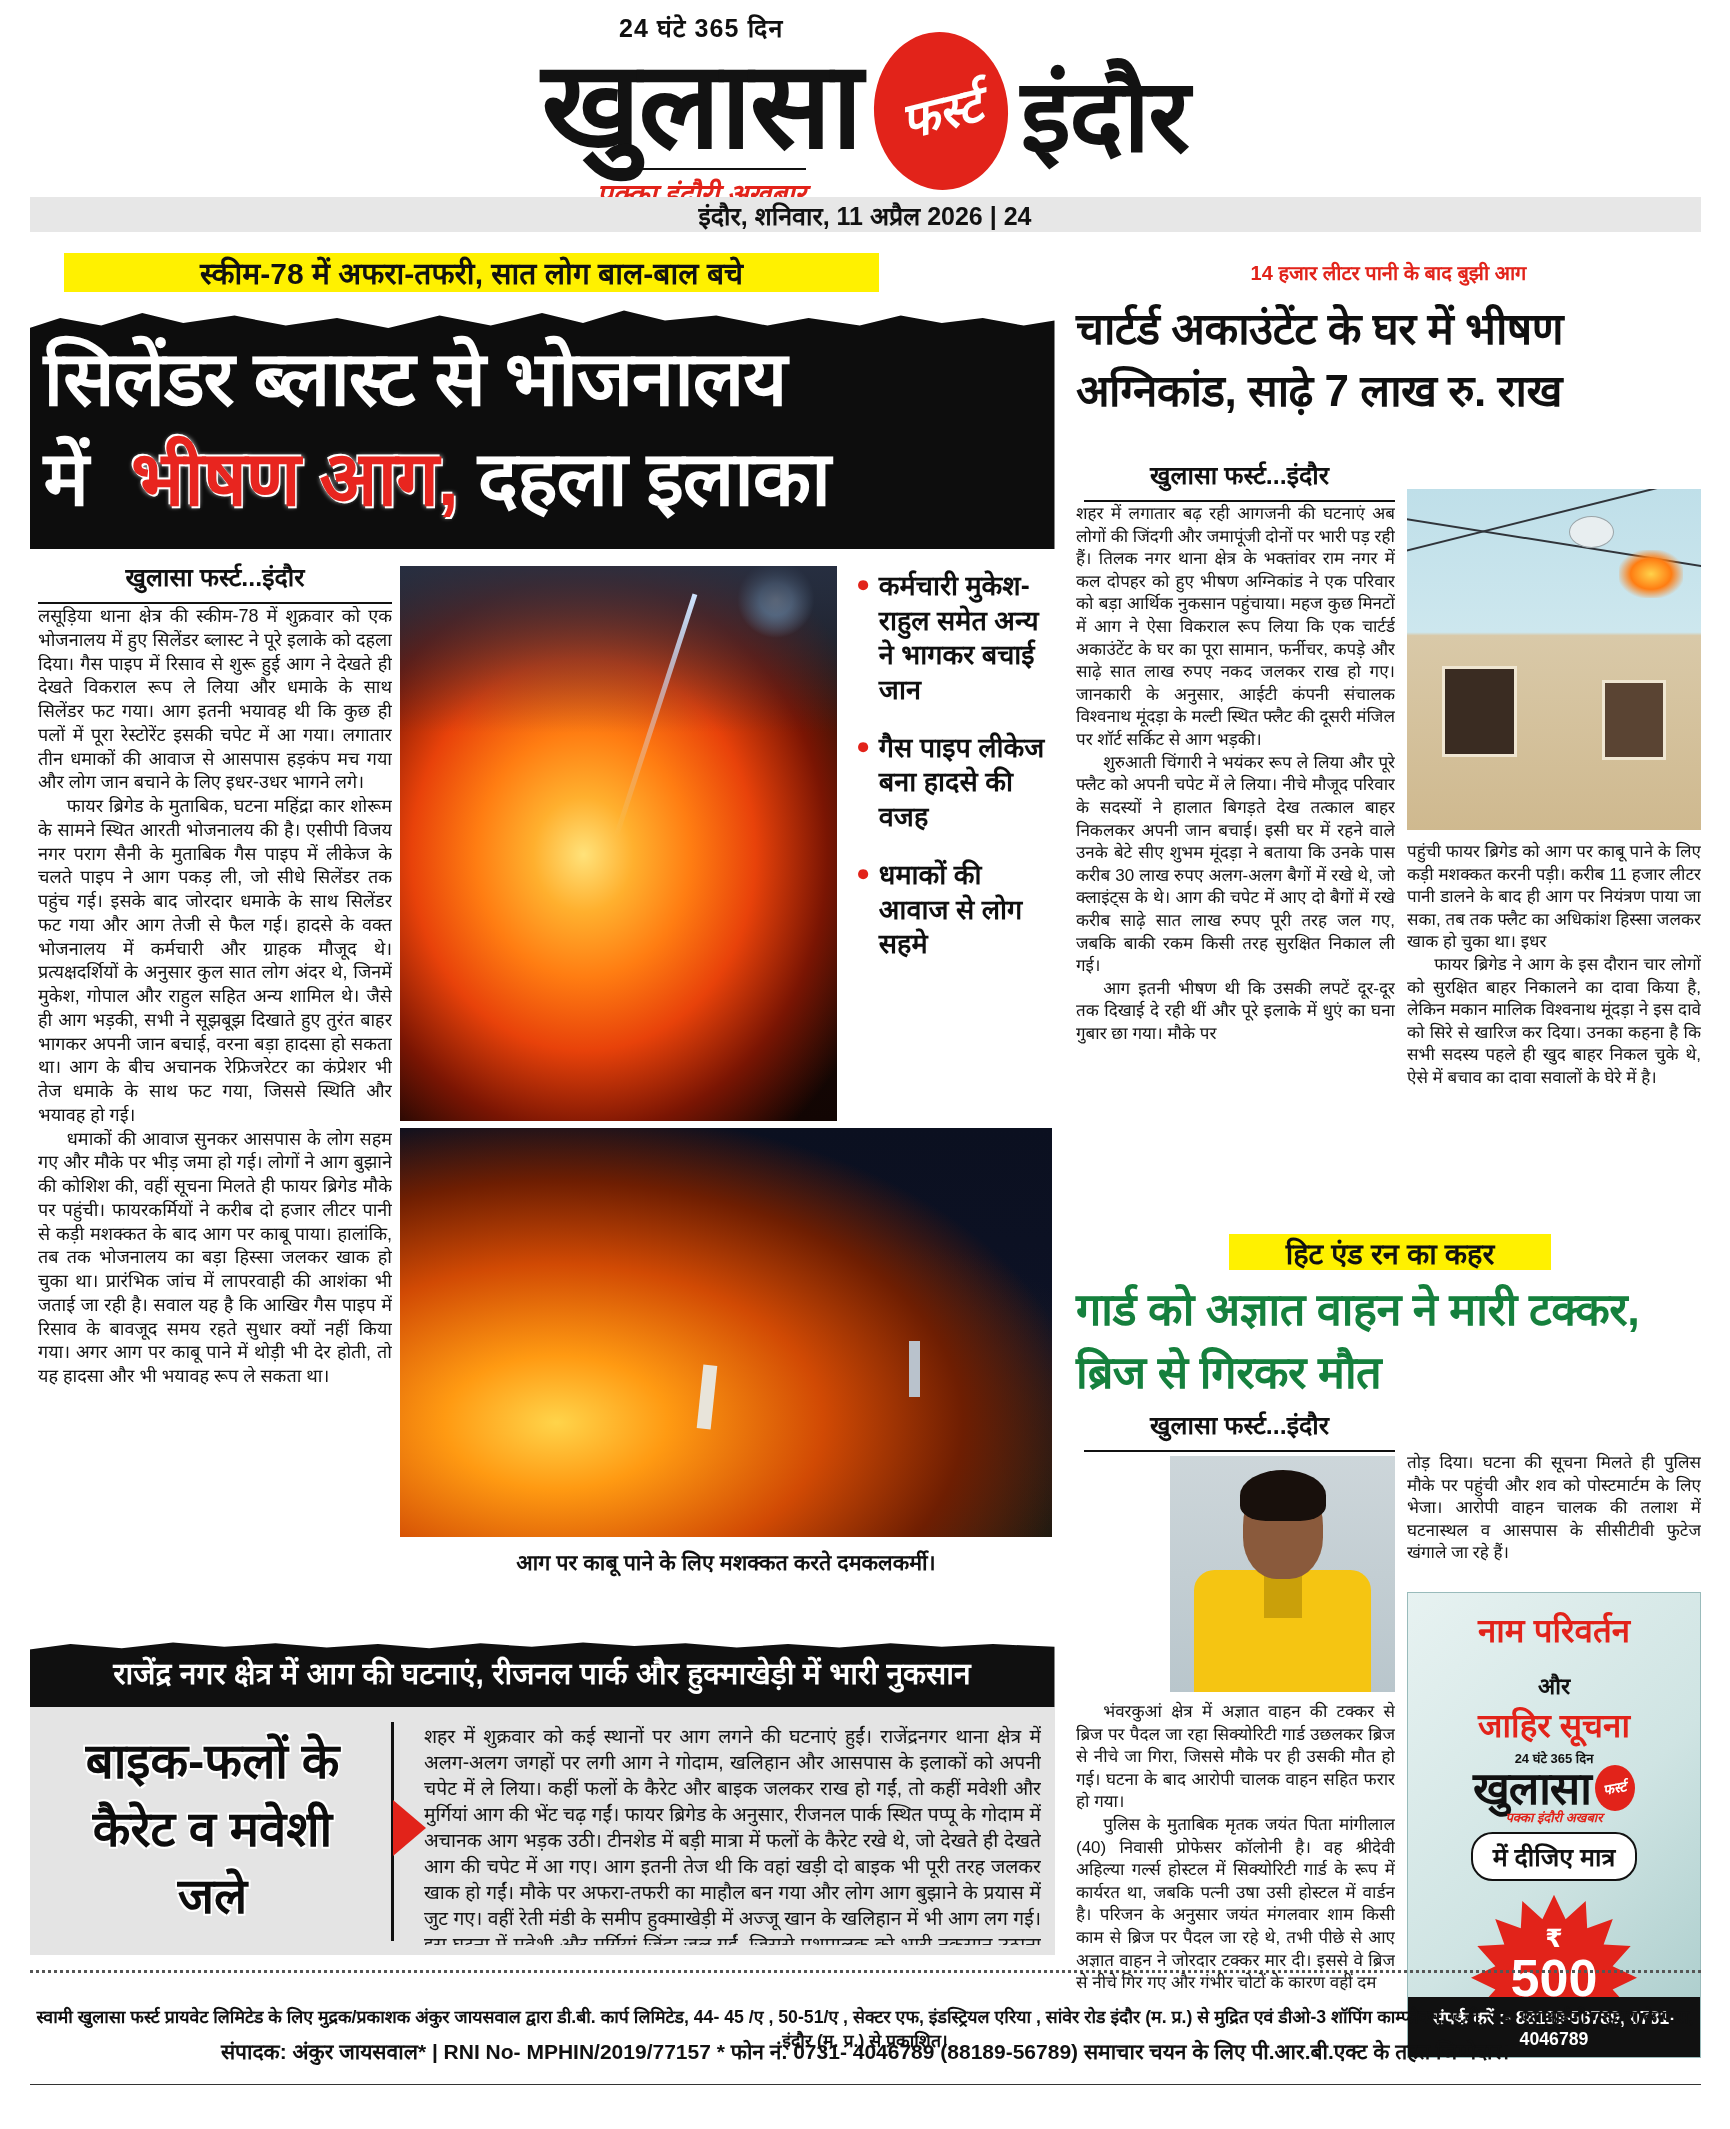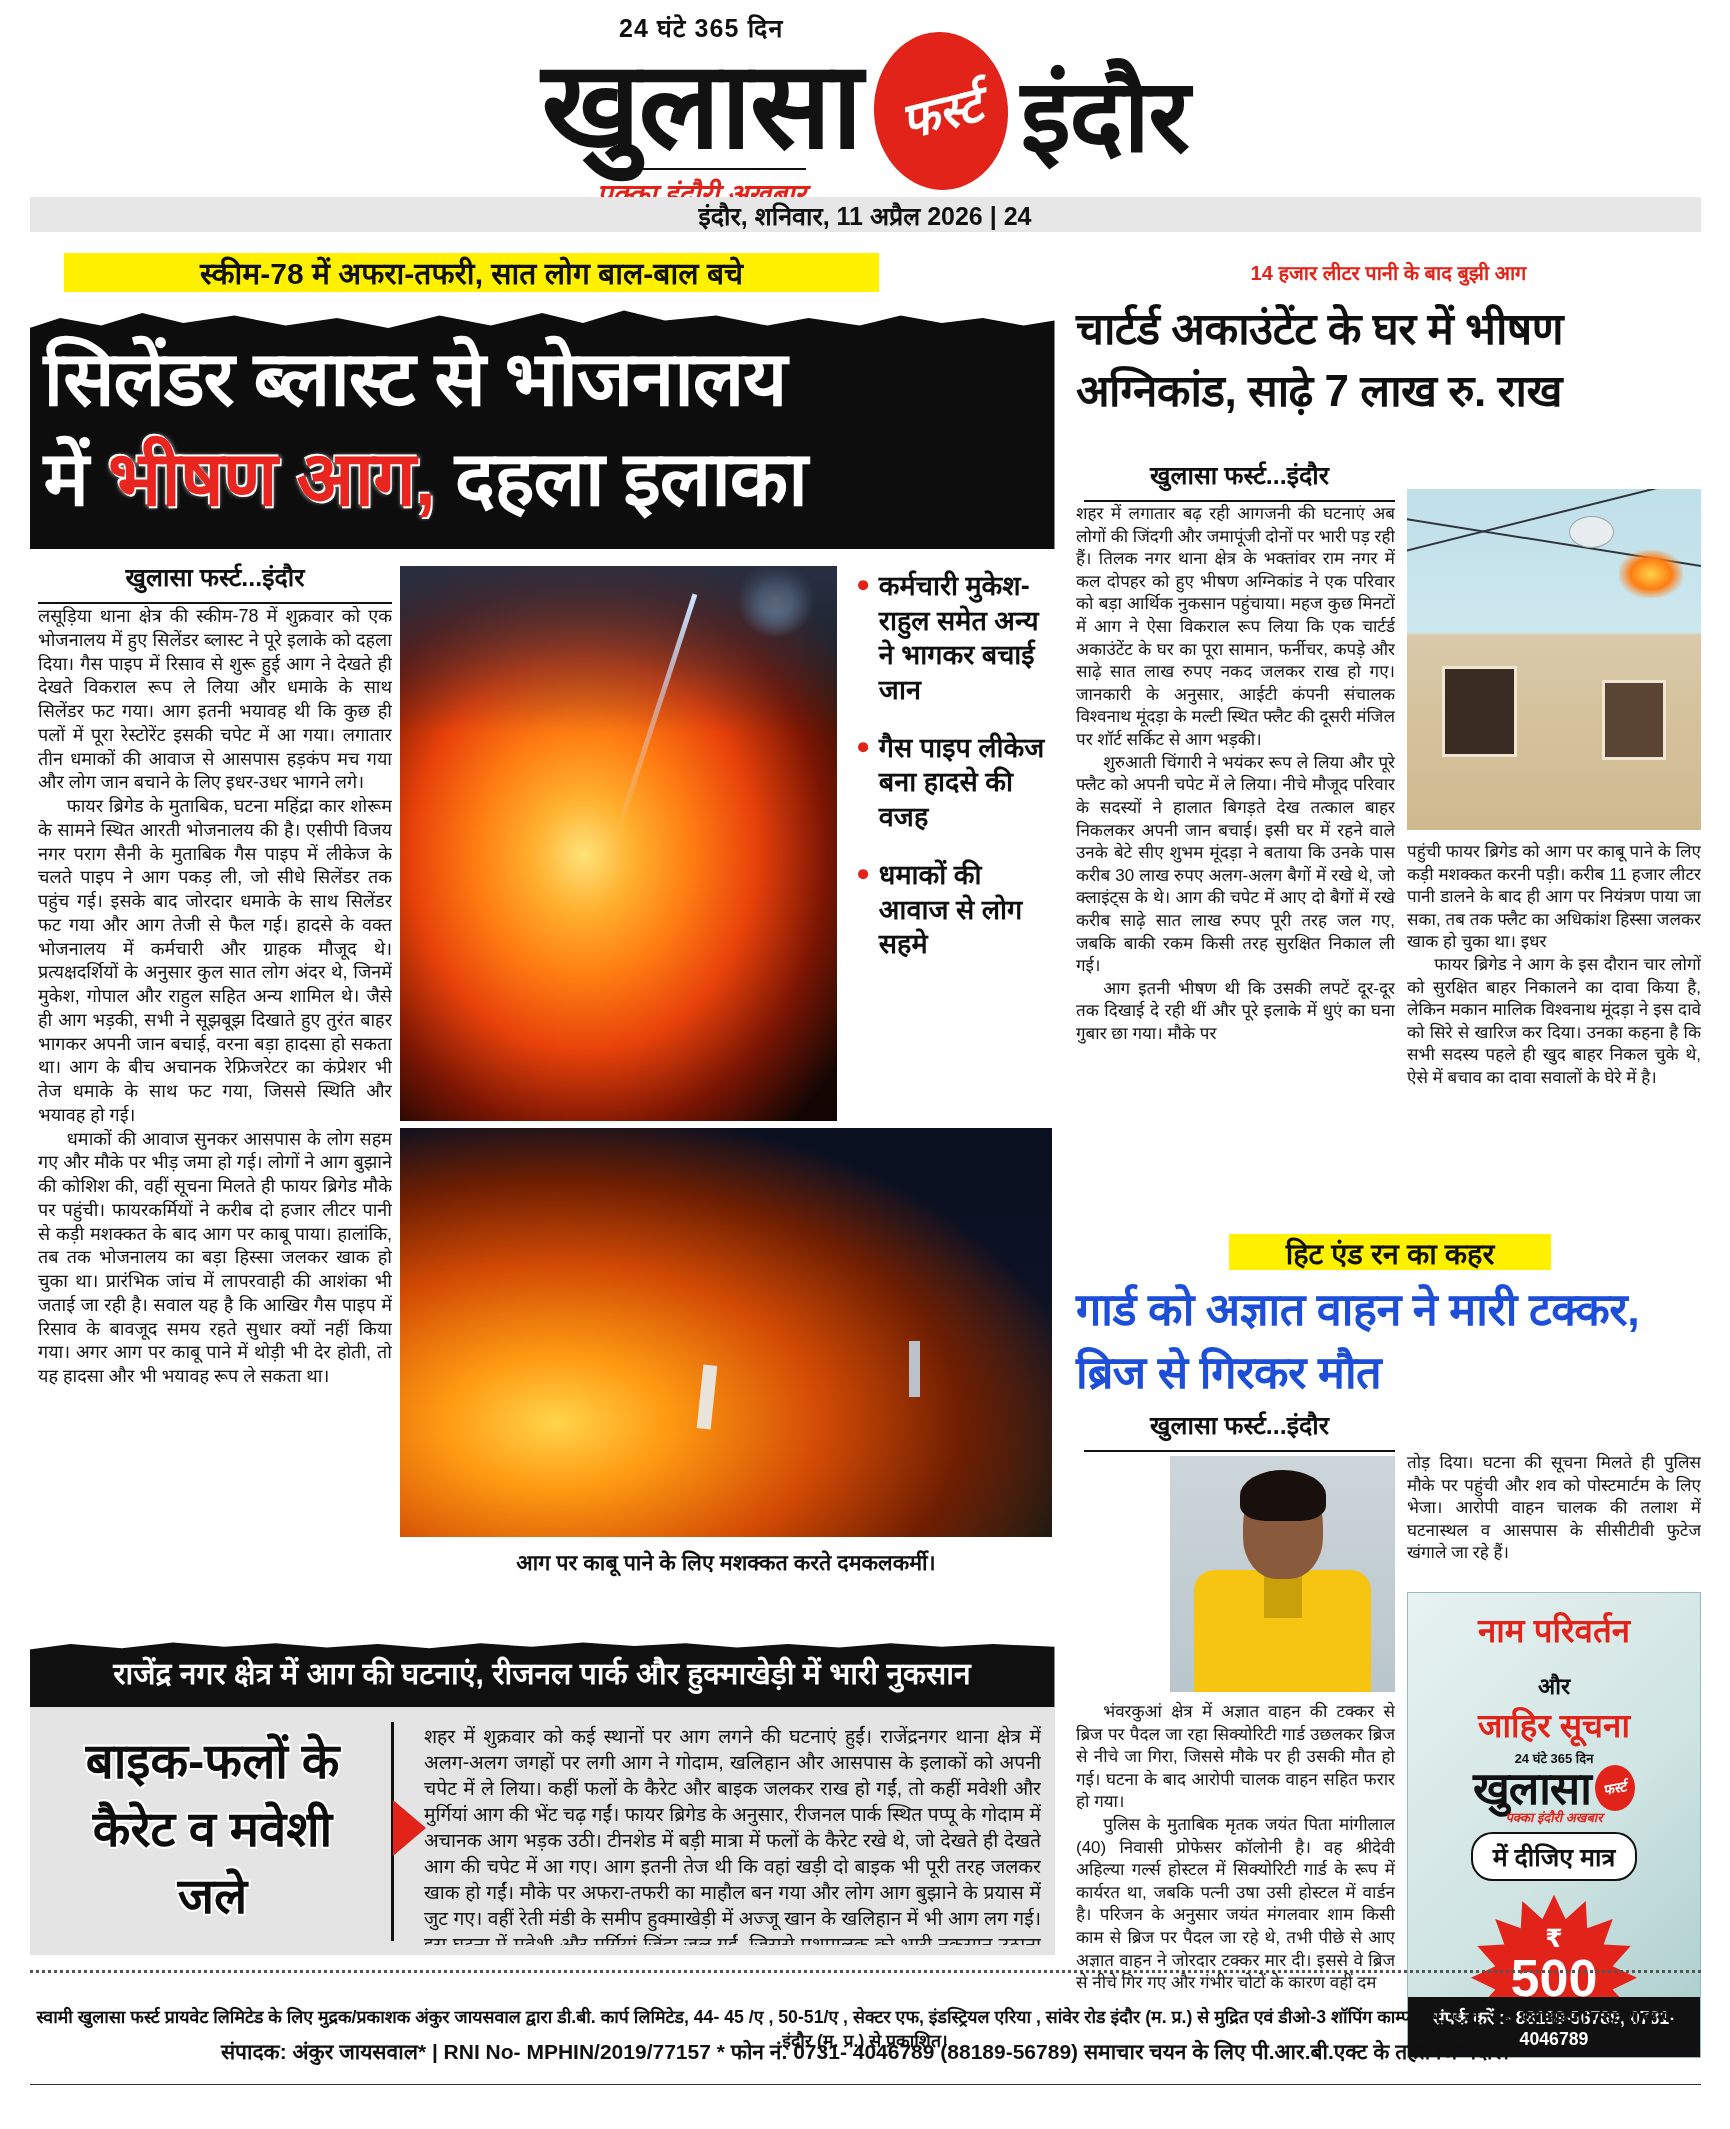--- a/index.html
+++ b/index.html
@@ -24,21 +24,21 @@
   .datebar { left:29.5px; top:197px; width:1671px; height:35px; background:#e7e7e7; display:flex; align-items:center; justify-content:center; }
   .datebar span { font-size:25px; font-weight:800; color:#111; }
 
   
   .kicker1 { left:64px; top:253px; width:815px; height:39px; background:#fff100; display:flex; align-items:center; justify-content:center; }
   .kicker1 span { font-size:30px; font-weight:800; color:#111; }
 
   .lead-black { left:29.5px; top:298px; width:1025px; height:251px; background:#0d0d0d; padding:31px 14px 0 14px; overflow:hidden;
     clip-path:polygon(0 12%,3% 8%,7% 11%,11% 6%,15% 10%,20% 7%,25% 11%,30% 8%,35% 12%,40% 7%,45% 11%,50% 6%,54% 10%,58% 5%,62% 9%,67% 7%,72% 11%,76% 8%,81% 11%,85% 7%,89% 10%,93% 8%,97% 11%,100% 9%,100% 100%,0 100%); }
   .lead-h1 { font-size:76px; font-weight:800; color:#ffffff; line-height:1.32; white-space:nowrap; letter-spacing:-1.1px; }
-  .lead-h1 .red { color:#e8251f; text-shadow:0 0 5.4px #ffffff,1.6px 1.6px 0 #fff,-1.6px -1.6px 0 #fff; }
+  .lead-h1 .red { color:#e8251f; text-shadow:0 0 5.4px #ffffff,1.6px 1.6px 0 #fff,-1.6px -1.6px 0 #fff;margin-left:23px; }
 
   .byline { font-size:25px; font-weight:800; color:#111; text-align:center; border-bottom:2.1px solid #111; padding-bottom:8.6px; }
   .lead-byline { left:38px; top:559px; width:354px; }
   .bodytext { font-size:18px; line-height:1.32; text-align:justify; color:#141414; overflow:hidden; }
   .bodytext p { text-indent:1.6em; }
   .bodytext p:first-child { text-indent:0; }
   .lead-body { left:38px; top:605px; width:354px; height:1009px; }
 
   .photo1 { left:400px; top:566px; width:437px; height:555px; background:
       radial-gradient(circle at 86% 6%, #d8ecff 0%, #9fc4e8 2.5%, rgba(20,30,60,0) 6%),
@@ -85,21 +85,21 @@
   .house-photo .wire2 { position:absolute; left:-10%; top:6%; width:130%; height:1.6px; background:#30343a; transform:rotate(-14deg); }
   .house-photo .fire { position:absolute; right:6%; top:18%; width:64px; height:48px; background:radial-gradient(ellipse at center,#ffd24a 0%,#ff7d12 45%,rgba(255,125,18,0) 75%); }
   .house-photo .win { position:absolute; left:12%; top:52%; width:75px; height:91px; background:#3a2c22; border:3.2px solid #efe6d2; }
   .house-photo .win2 { position:absolute; right:12%; top:56%; width:64px; height:80px; background:#5a4433; border:3.2px solid #efe6d2; }
   .house-photo .dish { position:absolute; left:55%; top:8%; width:45px; height:32px; background:#e8eef0; border-radius:50%; border:1.6px solid #9aa4a8; }
   .ca-col2 { left:1407px; top:841px; width:294px; height:384px; }
 
   
   .kicker3 { left:1229px; top:1234px; width:322px; height:36px; background:#fff100; display:flex; align-items:center; justify-content:center; }
   .kicker3 span { font-size:29px; font-weight:800; color:#111; }
-  .hr-headline { left:1076px; top:1278px; width:625px; font-size:45px; font-weight:800; line-height:1.4; color:#1d4ed8; letter-spacing:-0.5px; }
+  .hr-headline { left:1076px; top:1278px; width:625px; font-size:45px; font-weight:800; line-height:1.4; color:#15803d; letter-spacing:-0.5px; }
   .hr-byline { left:1084px; top:1407px; width:311px; }
   .hr-col1 { left:1076px; top:1452px; width:319px; height:553px; }
   .victim-photo { float:right; width:225px; height:236px; margin:4.3px 0 8.6px 10.7px; background:linear-gradient(180deg,#cdd6da 0%,#b9c6cc 100%); position:relative; overflow:hidden; }
   .victim-photo .head { position:absolute; left:50%; top:10%; width:80px; height:99px; margin-left:-40px; background:#8a5a3c; border-radius:46% 46% 42% 42%; }
   .victim-photo .hair { position:absolute; left:50%; top:6%; width:86px; height:51px; margin-left:-43px; background:#18100c; border-radius:50% 50% 30% 30%; }
   .victim-photo .shirt { position:absolute; left:50%; top:48%; width:177px; height:139px; margin-left:-89px; background:#f5c512; border-radius:20.4px 20.4px 0 0; }
   .victim-photo .collar { position:absolute; left:50%; top:48%; width:38px; height:48px; margin-left:-19px; background:#caa00a; }
   .hr-col2 { left:1407px; top:1452px; width:294px; height:134px; }
 
   

